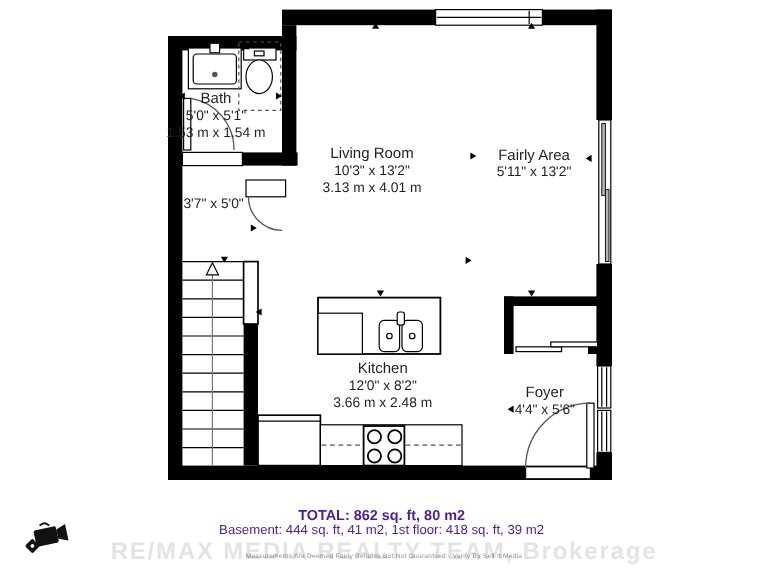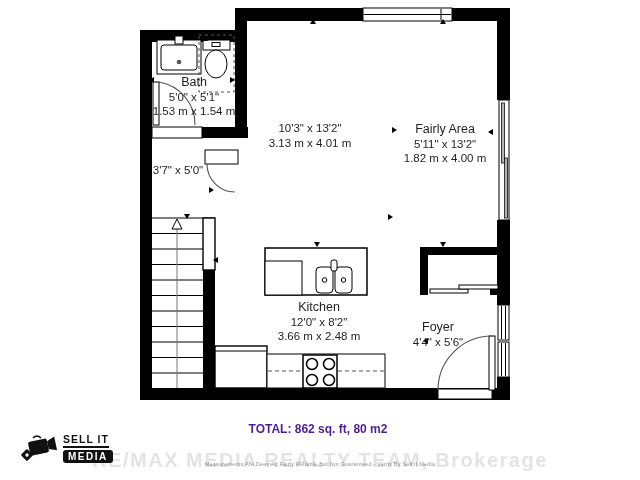--- a/index.html
+++ b/index.html
@@ -162,49 +162,50 @@
     <polygon points="209,187 209,193 214,190"></polygon>
     <polygon points="184,214 190,214 187,219"></polygon>
     <polygon points="388,214 388,220 393,217"></polygon>
     <polygon points="218,257 218,263 213,260"></polygon>
     <polygon points="314,242 320,242 317,247"></polygon>
     <polygon points="440,242 446,242 443,247"></polygon>
     <polygon points="428,338 428,344 423,341"></polygon>
   </g>
 </svg>
 
-<div class="room-label" style="left:149px;top:75px;width:90px">
+<div class="room-label" style="left:135px;top:75px;width:90px">
   <div class="room-name">Bath</div>
   <div class="room-dim">5'0" x 5'1"</div>
   <div class="room-dim">1.53 m x 1.54 m</div>
 </div>
 <div class="room-label" style="left:133px;top:163px;width:90px">
   <div class="room-dim">3'7" x 5'0"</div>
 </div>
 <div class="room-label" style="left:250px;top:121px;width:120px">
+  <div class="room-name">Living Room</div>
   <div class="room-dim">10'3" x 13'2"</div>
   <div class="room-dim">3.13 m x 4.01 m</div>
 </div>
 <div class="room-label" style="left:385px;top:122px;width:120px">
   <div class="room-name">Fairly Area</div>
   <div class="room-dim">5'11" x 13'2"</div>
-  <div class="room-dim">1.82 m x 4.00 m</div>
 </div>
 <div class="room-label" style="left:259px;top:300px;width:120px">
   <div class="room-name">Kitchen</div>
   <div class="room-dim">12'0" x 8'2"</div>
   <div class="room-dim">3.66 m x 2.48 m</div>
 </div>
-<div class="room-label" style="left:388px;top:320px;width:100px">
+<div class="room-label" style="left:404px;top:320px;width:100px">
   <div class="room-name">Foyer</div>
   <div class="room-dim">4'4" x 5'6"</div>
 </div>
 
 <div class="summary">
   <div class="total">TOTAL: 862 sq. ft, 80 m2</div>
+  <div class="sub">Basement: 444 sq. ft, 41 m2, 1st floor: 418 sq. ft, 39 m2</div>
 </div>
 
 <div class="watermark-big">RE/MAX MEDIA REALTY TEAM, Brokerage</div>
 <div class="watermark-small">Measurements Are Deemed Fairly Reliable But Not Guaranteed - Verify By Sell It Media</div>
 
 <div class="logo">
   <svg width="38" height="30" viewBox="0 0 38 30">
     <g fill="#111">
       <g transform="rotate(-12 19 14)">
         <rect x="9" y="7" width="19" height="14" rx="2"></rect>
@@ -212,17 +213,13 @@
       </g>
       <g transform="rotate(45 7 22)">
         <rect x="2.5" y="17.5" width="9" height="9" rx="1.5"></rect>
       </g>
       <path d="M13,5 q4,-4 8,0" fill="none" stroke="#111" stroke-width="1.6"></path>
     </g>
     <g transform="rotate(45 7 22)">
       <circle cx="7" cy="22" r="1.6" fill="#fff"></circle>
     </g>
   </svg>
-  <div class="logo-text">
-    <span class="logo-top">SELL IT</span>
-    <span class="logo-bottom">MEDIA</span>
-  </div>
 </div>
 
 </body></html>

